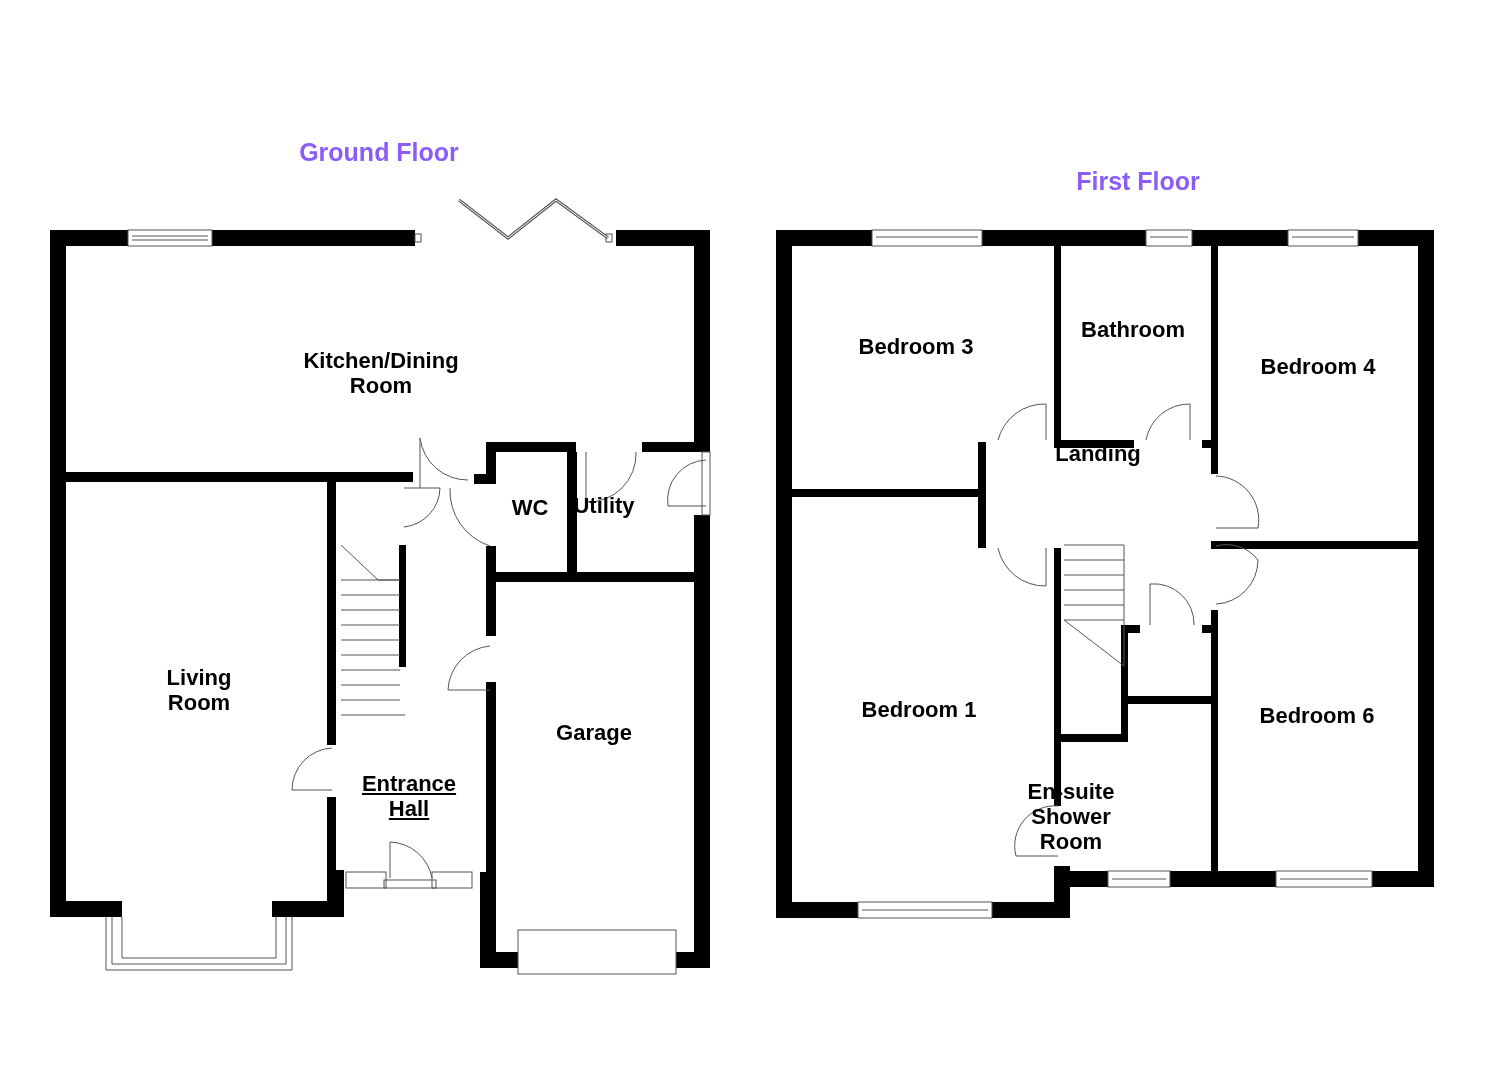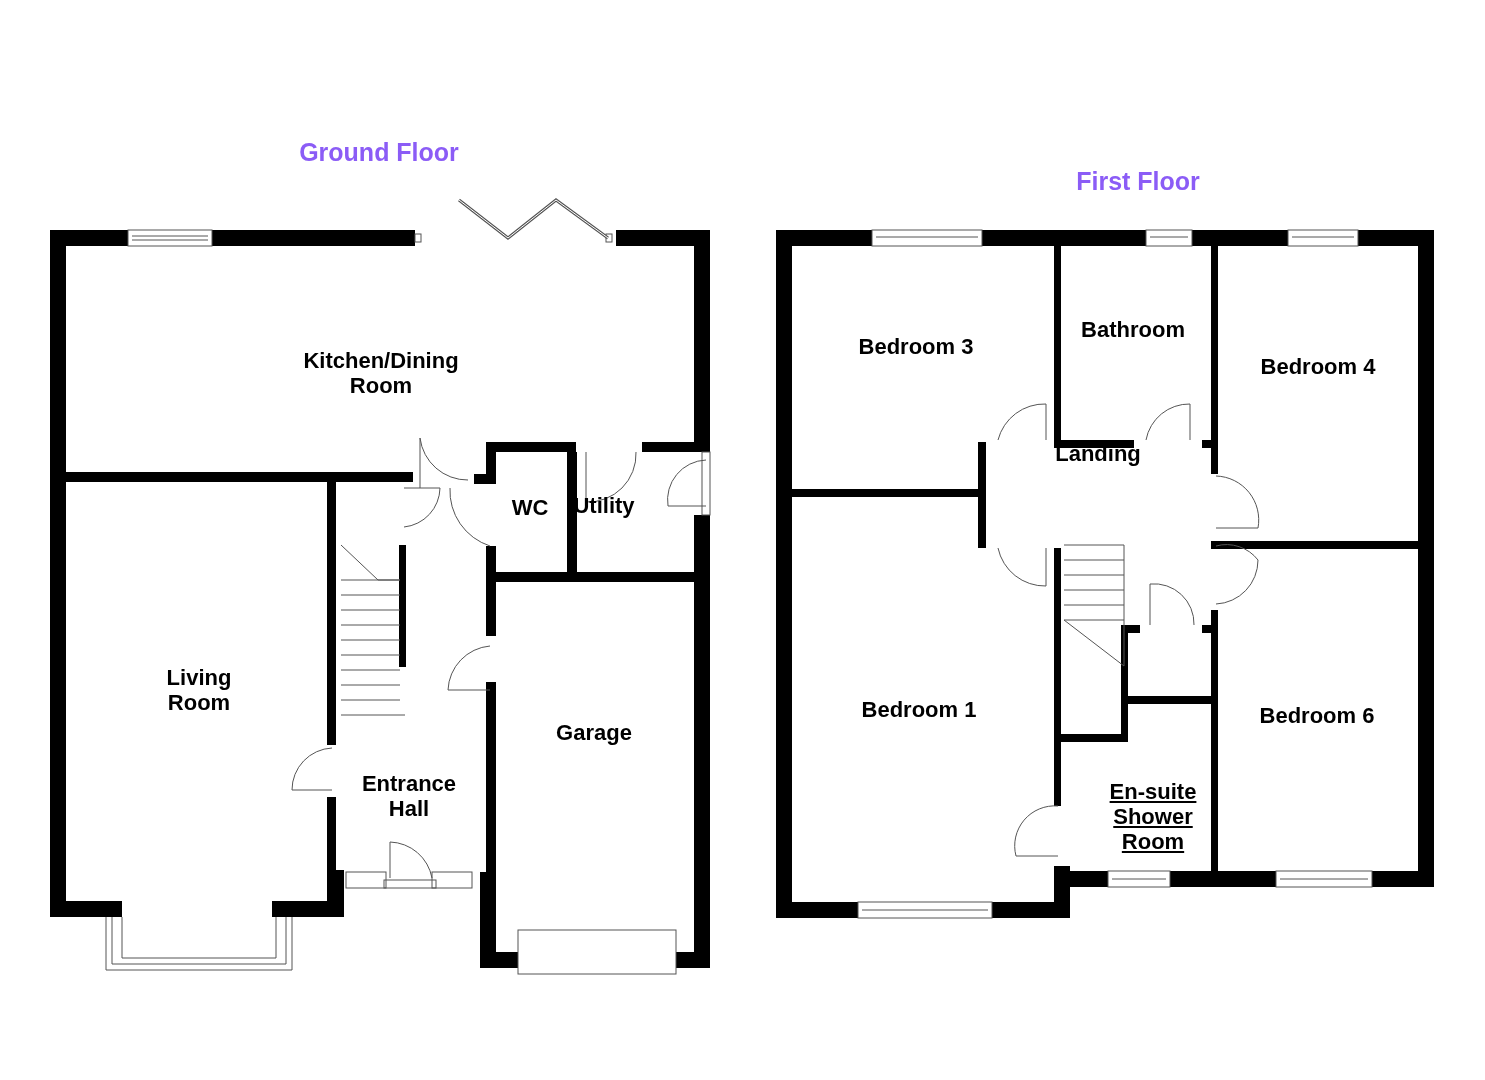--- a/index.html
+++ b/index.html
@@ -163,25 +163,25 @@
 
 <div class="title" style="left:379px;top:138px;">Ground Floor</div>
 <div class="title" style="left:1102px;top:167px;margin-left:36px;">First Floor</div>
 
 <div class="lbl" style="left:381px;top:320px;margin-top:28px;">Kitchen/Dining
 Room</div>
 <div class="lbl" style="left:530px;top:495px;">WC</div>
 <div class="lbl" style="left:604px;top:493px;">Utility</div>
 <div class="lbl" style="left:199px;top:665px;">Living
 Room</div>
-<div class="lbl" style="left:409px;top:771px;">Entrance
+<div class="lbl" style="left:409px;top:771px;text-decoration:underline;">Entrance
 Hall</div>
 <div class="lbl" style="left:594px;top:720px;">Garage</div>
 
 <div class="lbl" style="left:916px;top:334px;">Bedroom 3</div>
 <div class="lbl" style="left:1133px;top:317px;">Bathroom</div>
 <div class="lbl" style="left:1318px;top:354px;">Bedroom 4</div>
 <div class="lbl" style="left:1098px;top:441px;">Landing</div>
 <div class="lbl" style="left:919px;top:697px;">Bedroom 1</div>
 <div class="lbl" style="left:1317px;top:703px;">Bedroom 6</div>
-<div class="lbl" style="left:1153px;top:779px;text-decoration:underline;">En-suite
+<div class="lbl" style="left:1071px;top:779px;">En-suite
 Shower
 Room</div>
 
 </body></html>

